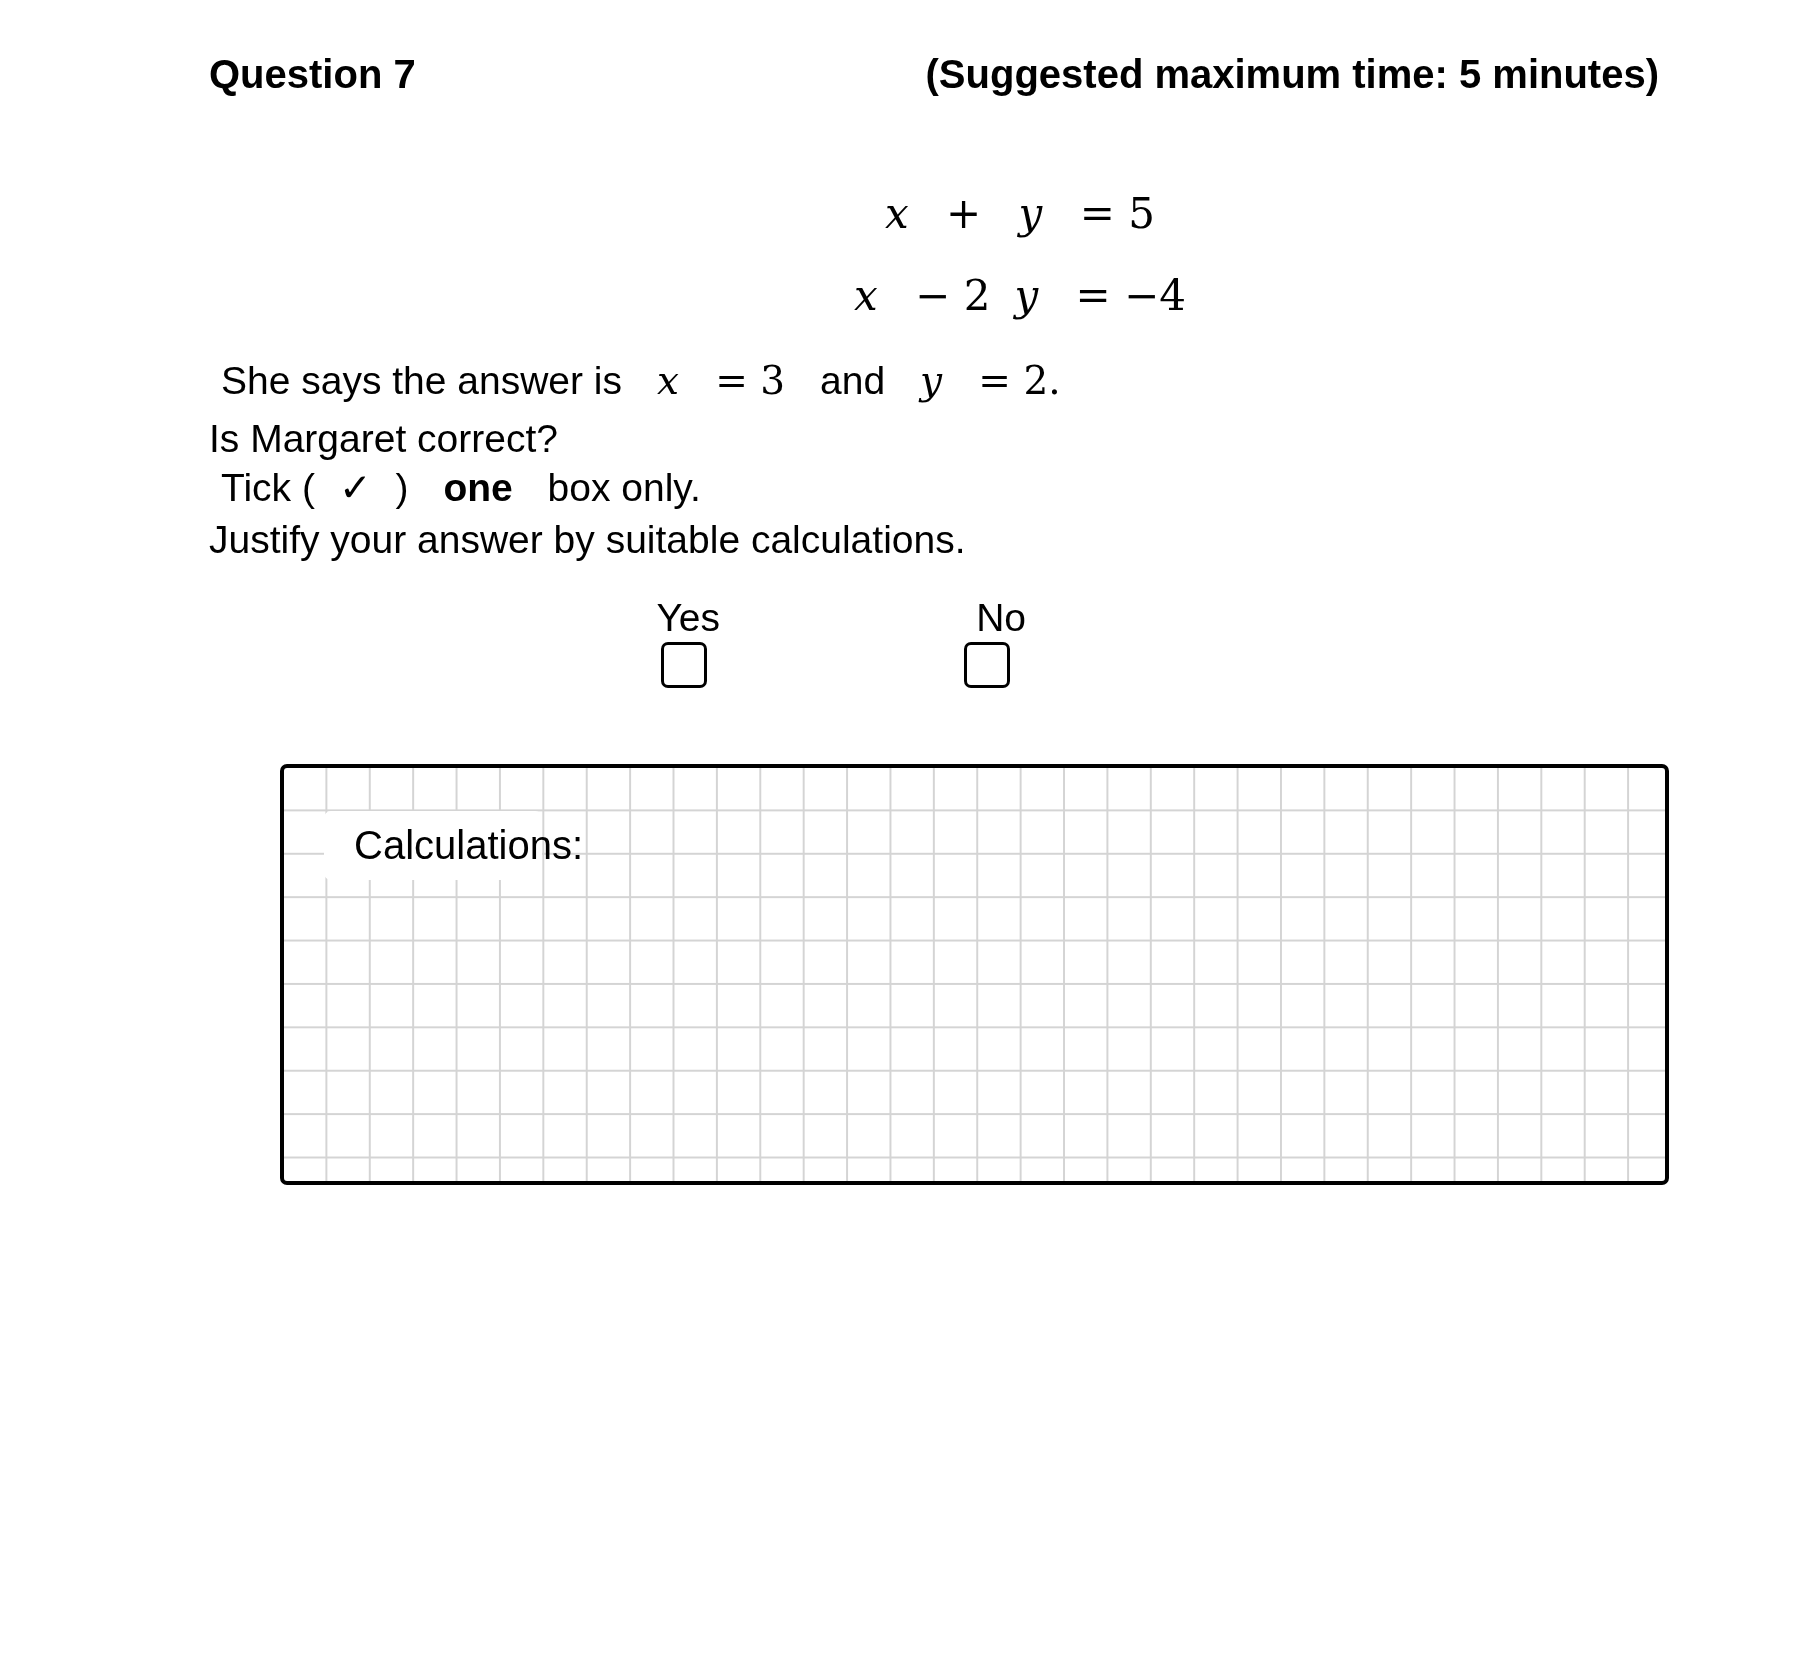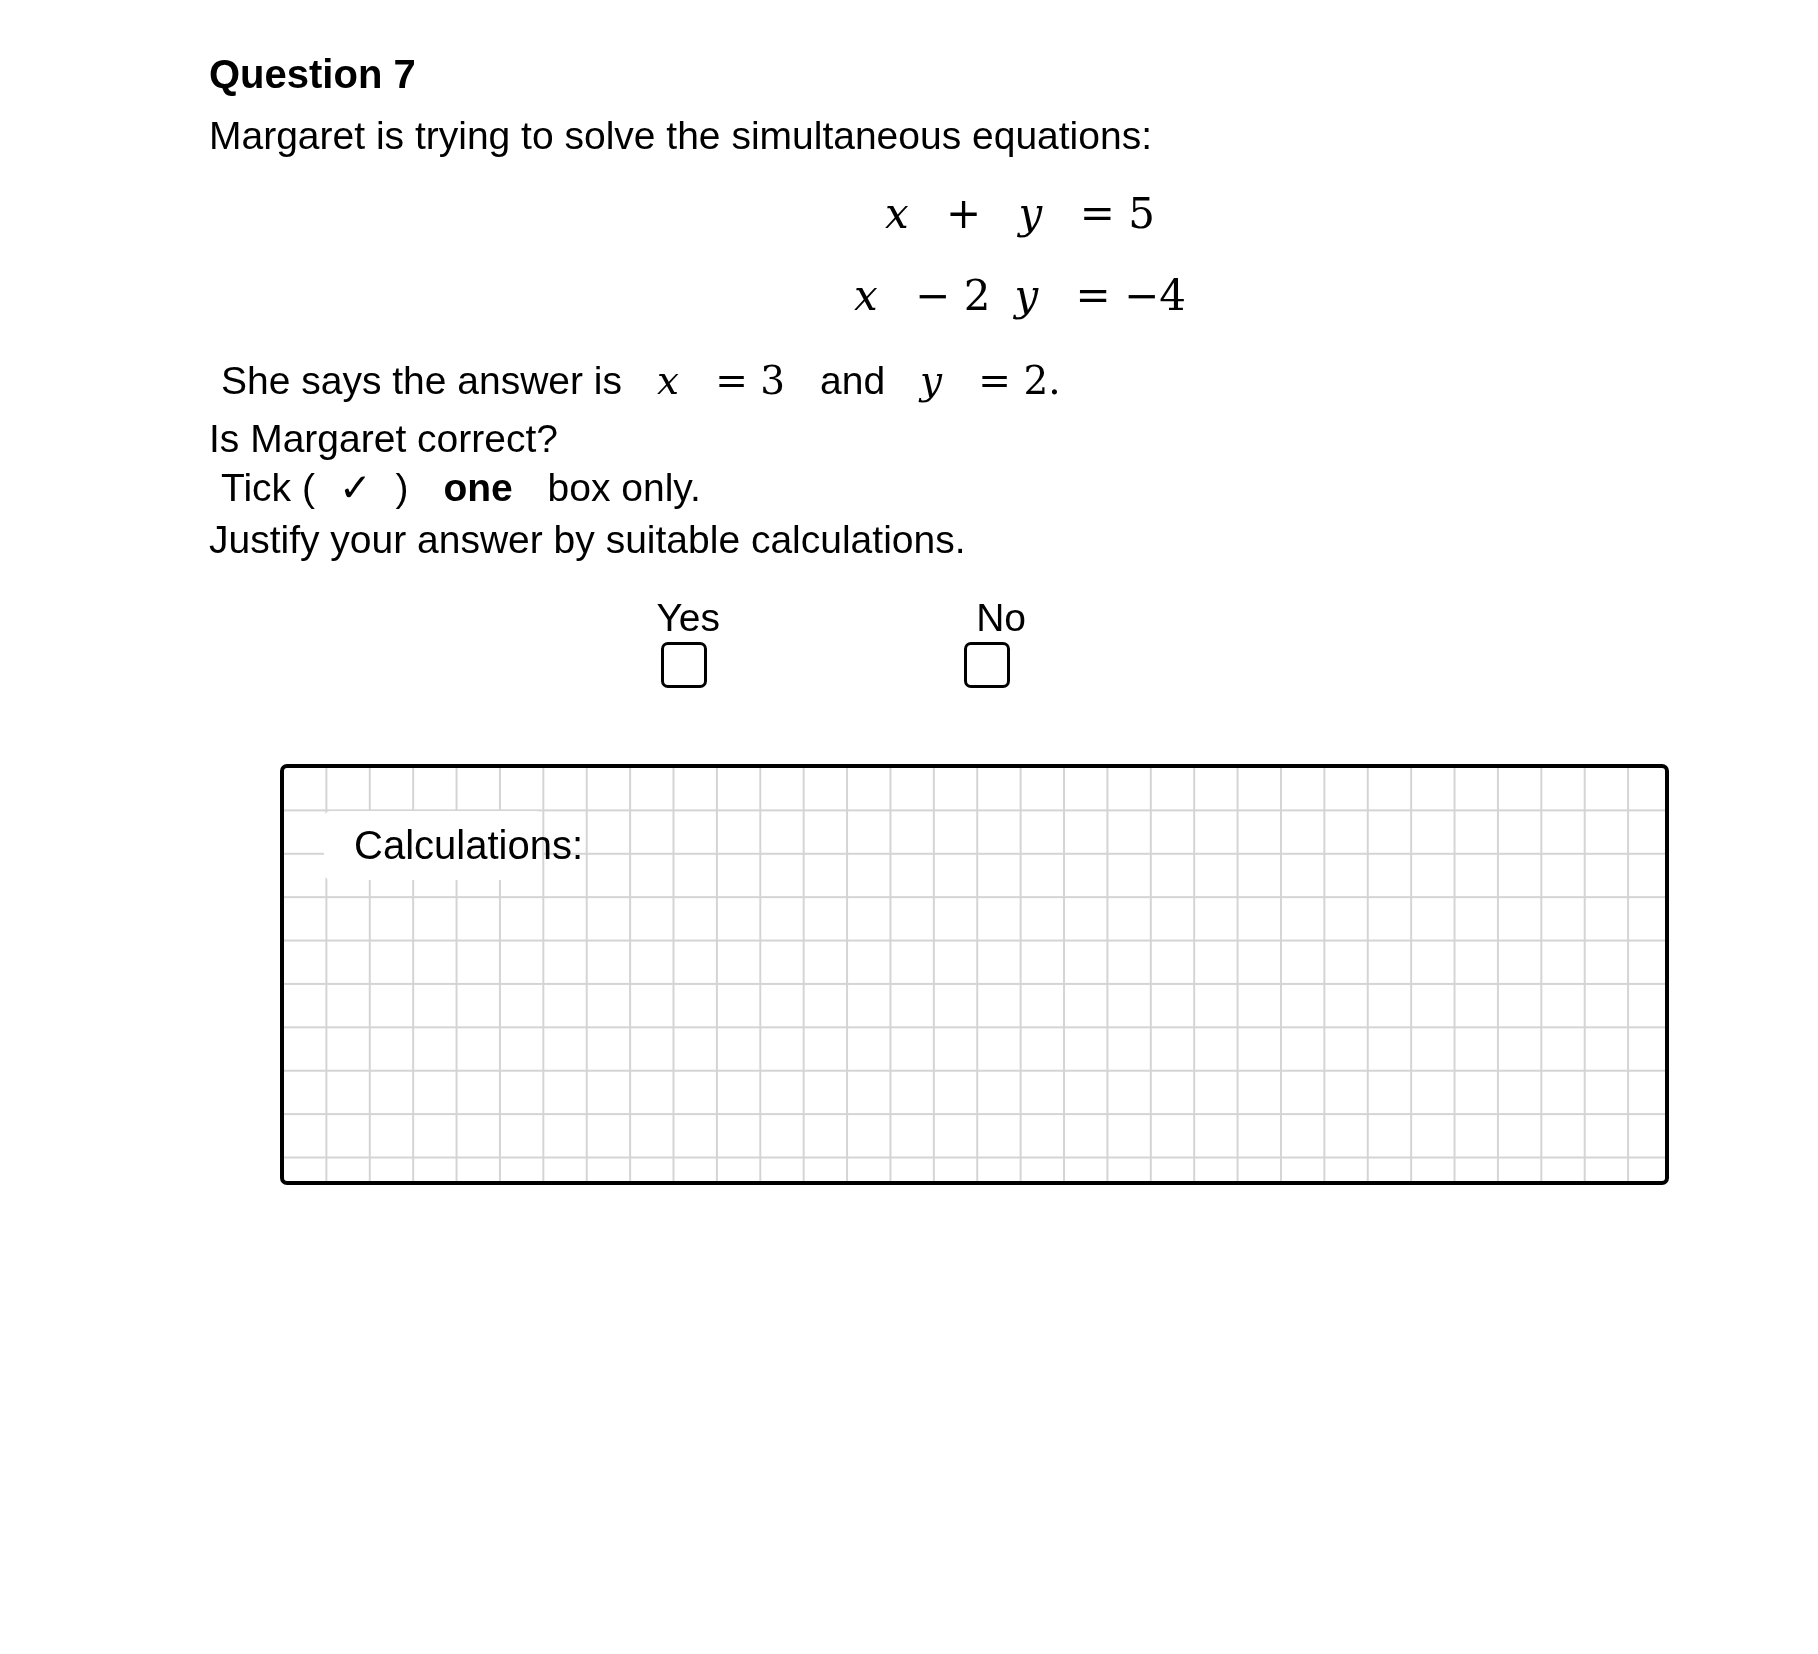--- a/index.html
+++ b/index.html
@@ -109,22 +109,22 @@
     font-size: 40px;
     white-space: nowrap;
   }
 </style>
 </head>
 <body>
 
 <div class="page">
 
   <div class="abs q-label">Question 7</div>
+  <div class="abs time-note">(Suggested maximum time: 5 minutes)</div>
 
-  <div class="abs bodyline intro">Margaret is trying to solve the simultaneous equations:</div>
 
   <div class="abs eq eq1">
     <span class="mvar">x</span><span class="mrom"> + </span><span class="mvar">y</span><span class="mrom"> = 5</span>
   </div>
   <div class="abs eq eq2">
     <span class="mvar">x</span><span class="mrom"> − 2</span><span class="mvar">y</span><span class="mrom"> = −4</span>
   </div>
 
   <div class="abs bodyline claim">
     <span>She says the answer is </span><span class="mvar">x</span><span class="mrom"> = 3</span><span> and </span><span class="mvar">y</span><span class="mrom"> = 2.</span>

